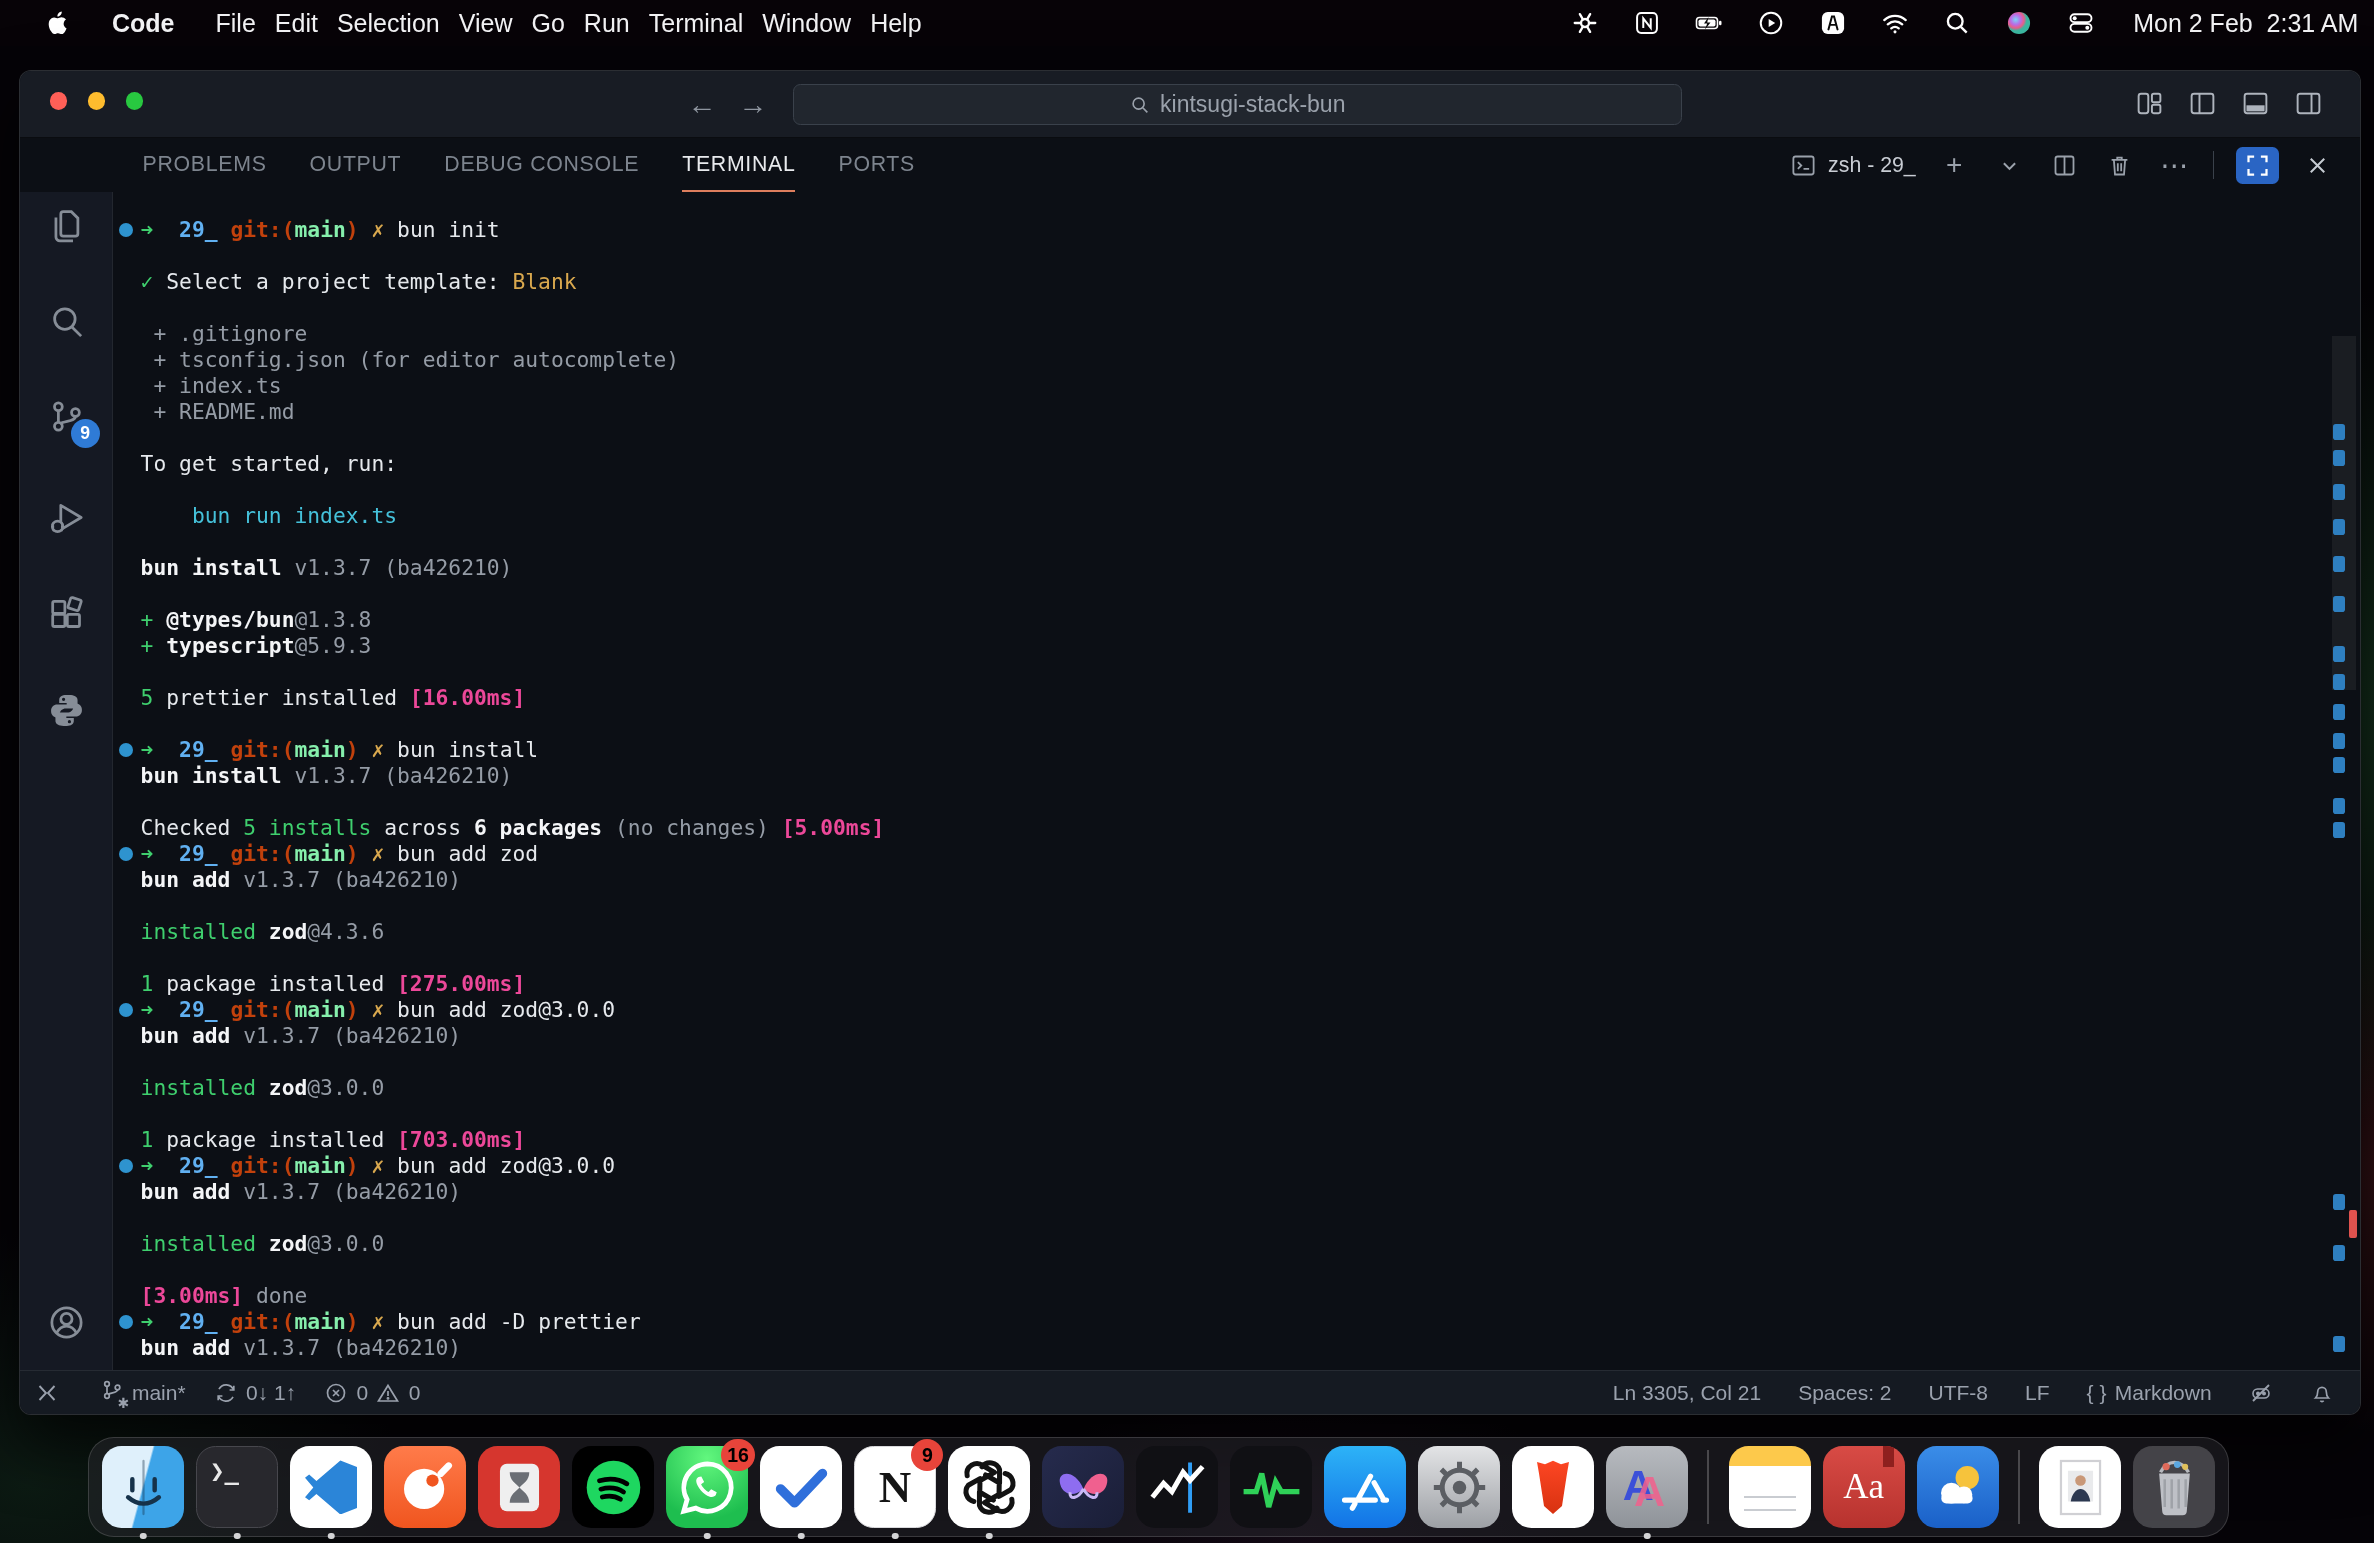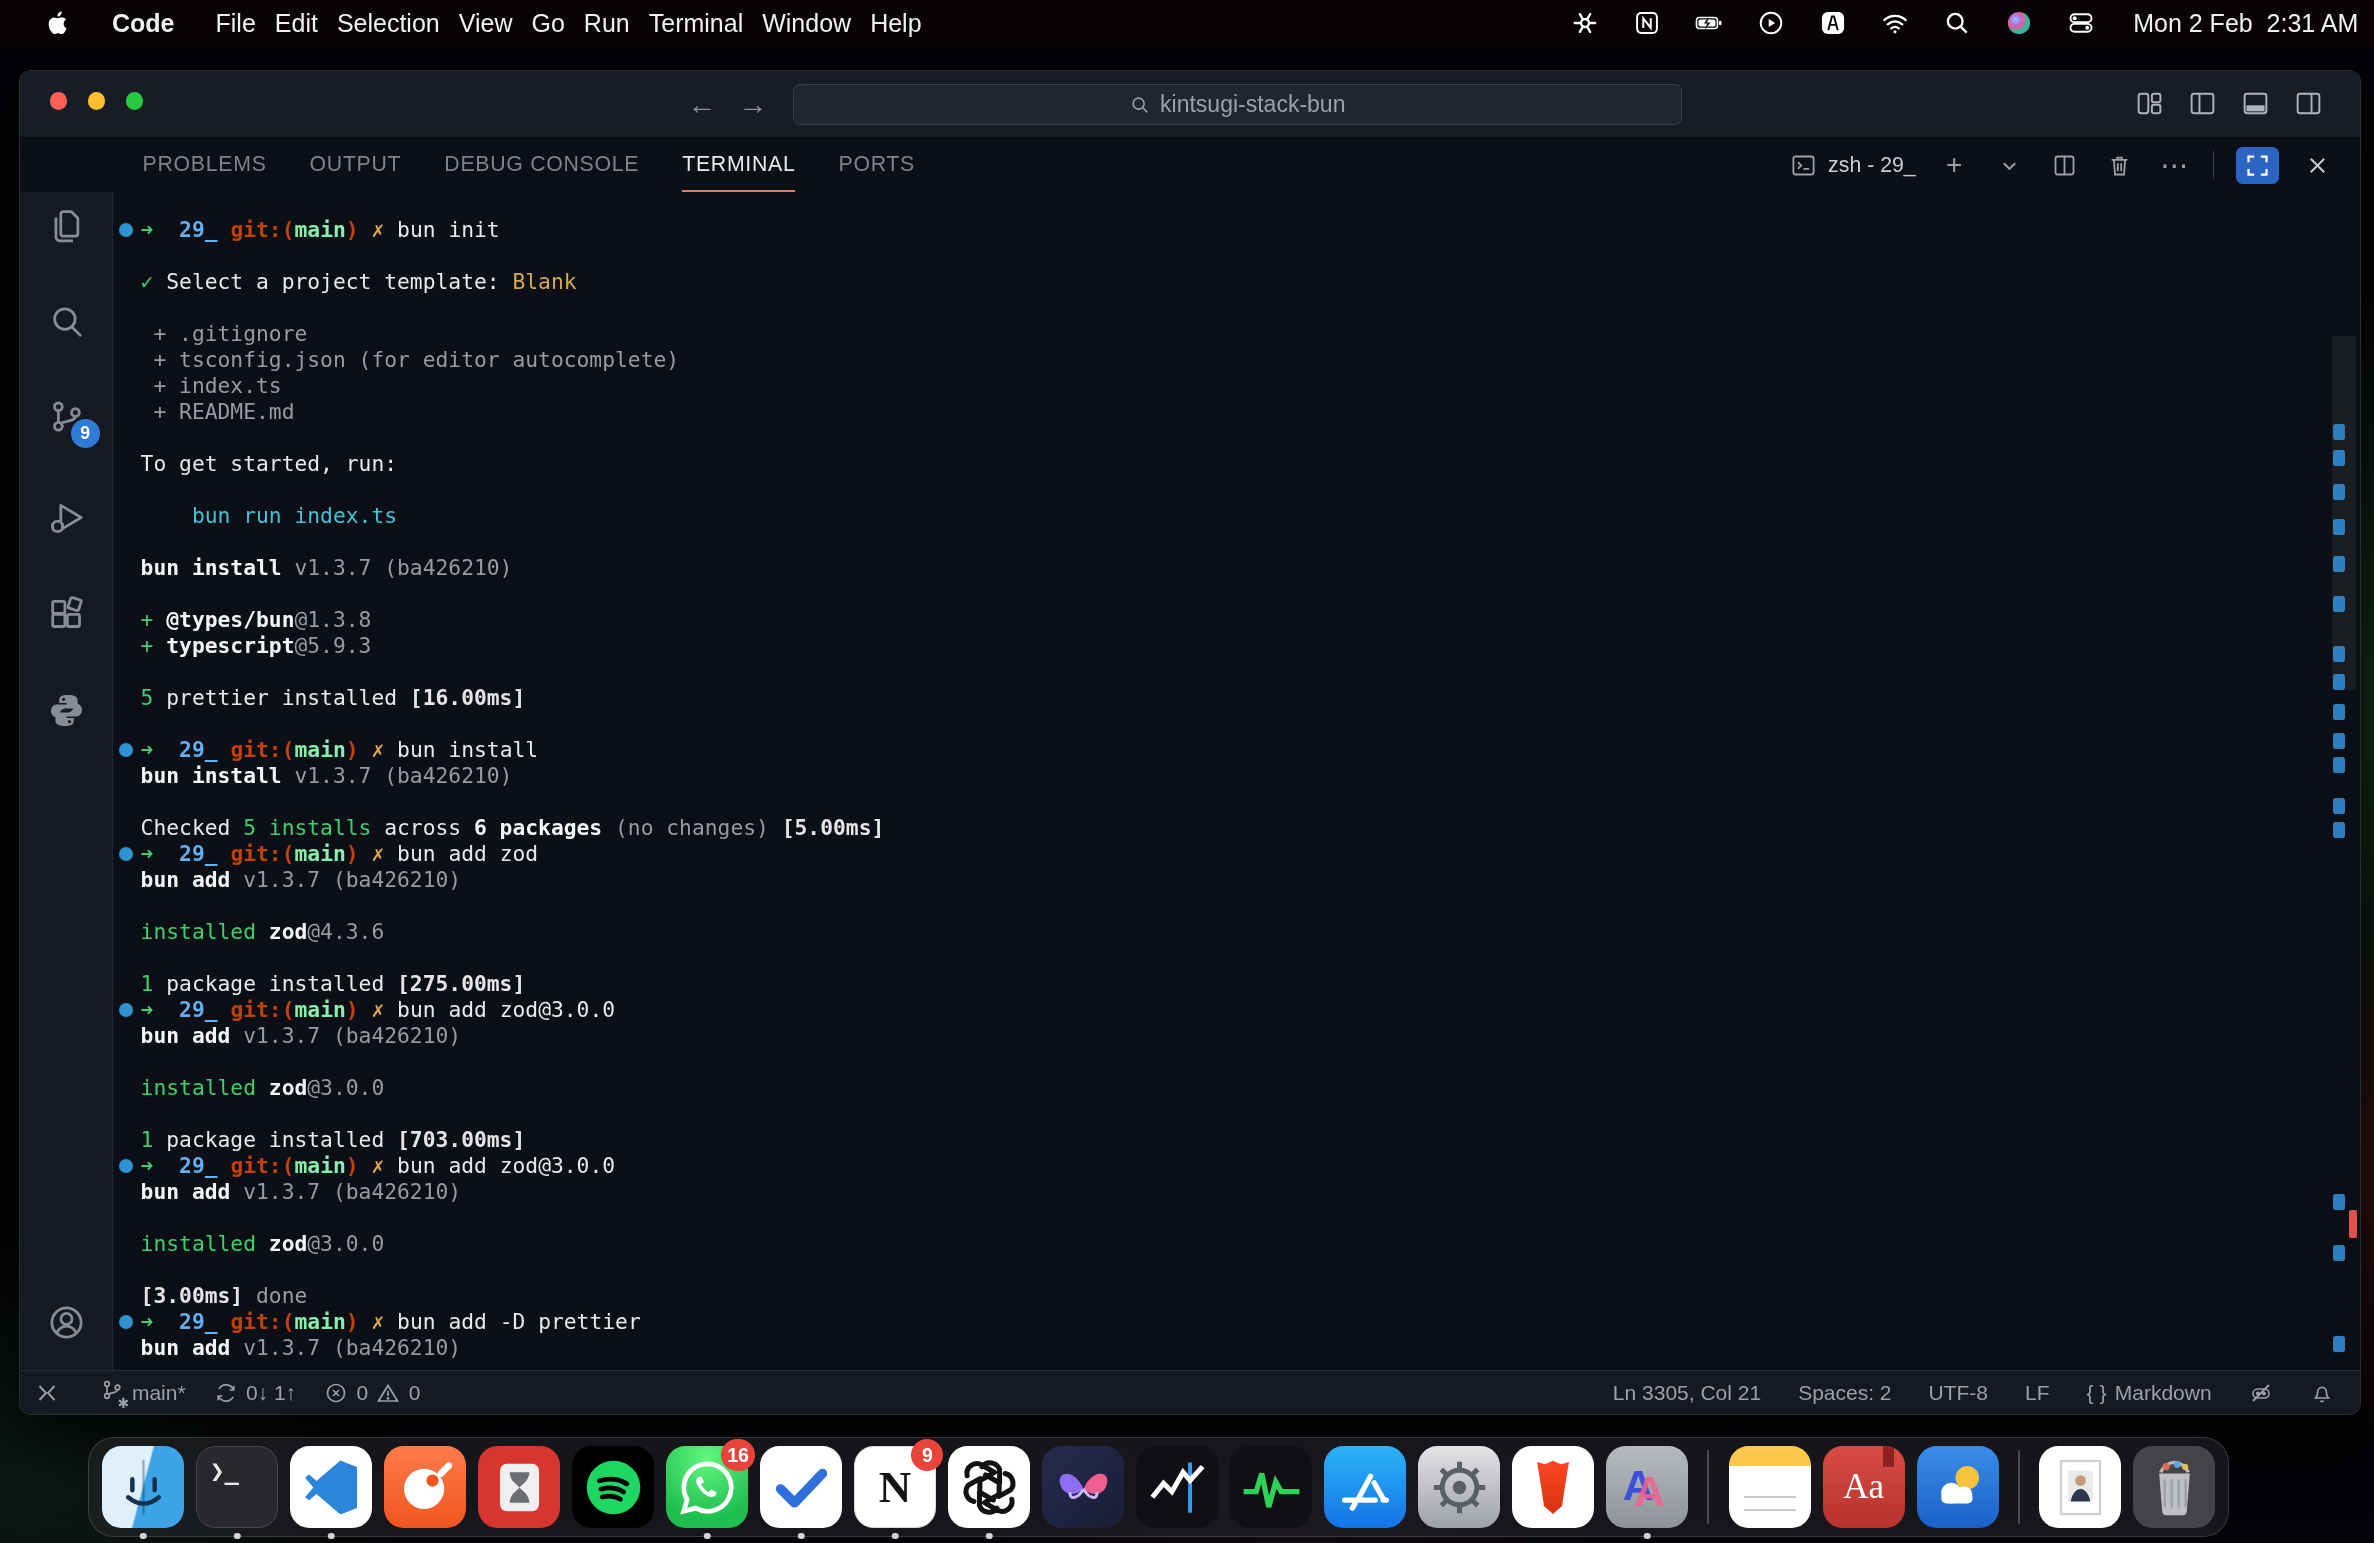--- a/index.html
+++ b/index.html
@@ -60,21 +60,21 @@
   .scmbadge { position:absolute; right:13px; bottom:1.9px; min-width:29px; height:29px; border-radius:15px; background:#2f7bd6; color:#fff;
     font-size:17.6px; font-weight:700; display:flex; align-items:center; justify-content:center; }
 
   
   #terminal { position:absolute; left:93px; top:121px; right:0; bottom:44px; overflow:hidden; }
   #term-lines { padding:25px 37px 0 28px; }
   .t-line { position:relative; white-space:pre; font-family:"DejaVu Sans Mono", monospace; font-size:21.3px; line-height:26px; height:26px; }
   .cmd-dot { position:absolute; left:-22px; top:5.6px; width:14px; height:14px; border-radius:50%; background:#2e93cf; }
   .c-g{color:#3fcf6e;} .c-dir{color:#61b0f1;font-weight:700;} .c-b{color:#c2410c;font-weight:700;}
   .c-r{color:#86efac;font-weight:700;} .c-y{color:#d9a84e;} .c-w{color:#e6e9ed;}
-  .c-gy{color:#959ca6;} .c-bgy{color:#e5e5e5;font-weight:700;} .c-cy{color:#45c1da;}
+  .c-gy{color:#959ca6;} .c-bgy{color:#ec4899;font-weight:700;} .c-cy{color:#45c1da;}
   .c-o{color:#d9a84e;} .c-bw{color:#f4f5f7;font-weight:700;}
 
   
   #scroll-thumb { position:absolute; right:3.7px; top:144px; width:24px; height:354px; background:rgba(255,255,255,0.06); }
   .ovmark { position:absolute; right:15px; width:12px; height:16px; border-radius:2.8px; background:#2e7fc0; }
   .ovmark.red { right:2.8px; width:8.3px; height:28px; background:#e0524e; border-radius:1.9px; }
 
   
   #statusbar { position:absolute; left:0; right:0; bottom:0; height:44px; background:#151a22; border-top:0.9px solid #262b33;
     display:flex; align-items:center; justify-content:space-between; color:#9aa1ad; font-size:21px; padding:0 26px 0 15px; }
@@ -85,21 +85,21 @@
   .branch-wrap { position:relative; }
   .branch-star { position:absolute; right:-5.6px; bottom:-3.7px; font-size:14px; }
 
   
   #dock { position:absolute; left:88px; bottom:5.6px; height:100px; background:rgba(40,40,46,0.52); border:0.9px solid rgba(255,255,255,0.15);
     border-radius:26px; display:flex; align-items:center; gap:12px; padding:0 13px; }
   .dock-item { position:relative; width:82px; height:82px; }
   .tile { width:82px; height:82px; border-radius:19.5px; overflow:hidden; position:relative; display:flex; align-items:center; justify-content:center; }
   .tile svg { width:67px; height:67px; }
   .dock-div { width:1.9px; height:74px; background:rgba(255,255,255,0.22); margin:0 7.4px; }
-  .dock-badge { position:absolute; top:-7.4px; right:-7.4px; min-width:32px; height:32px; border-radius:16.7px; background:#e8443a; color:#ffffff;
+  .dock-badge { position:absolute; top:-7.4px; right:-7.4px; min-width:32px; height:32px; border-radius:16.7px; background:#e8443a; color:#000000;
     font-size:19.5px; font-weight:700; display:flex; align-items:center; justify-content:center; padding:0 6.5px; z-index:3; }
   .dock-dot { position:absolute; left:50%; bottom:-11px; transform:translateX(-50%); width:6.5px; height:6.5px; border-radius:50%; background:#d4d4d6; }
 
   
   .dk-finder{ background:linear-gradient(105deg,#dff0fb 0 49%,#3da4e8 51%); }
   .dk-terminal-app{ background:#28282d; border:1.9px solid #47474d; }
   .g-term{ position:absolute; top:9.3px; left:13px; color:#e8e8e8; font:700 24px "DejaVu Sans Mono",monospace; }
   .g-term i{ font-style:normal; }
   .dk-vscode{ background:#fff; }
   .g-vsc{ width:52px; height:54px; background:#2b85d8;

